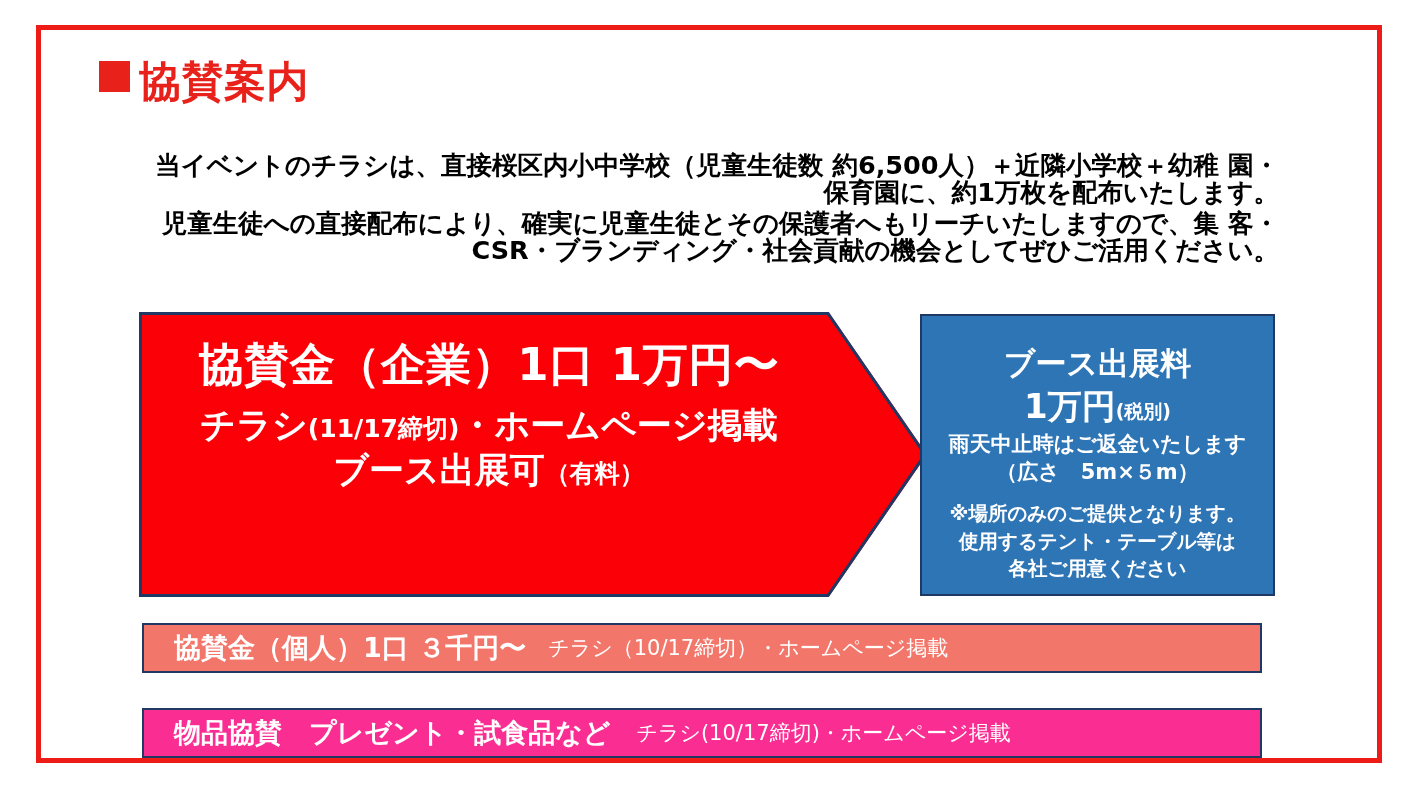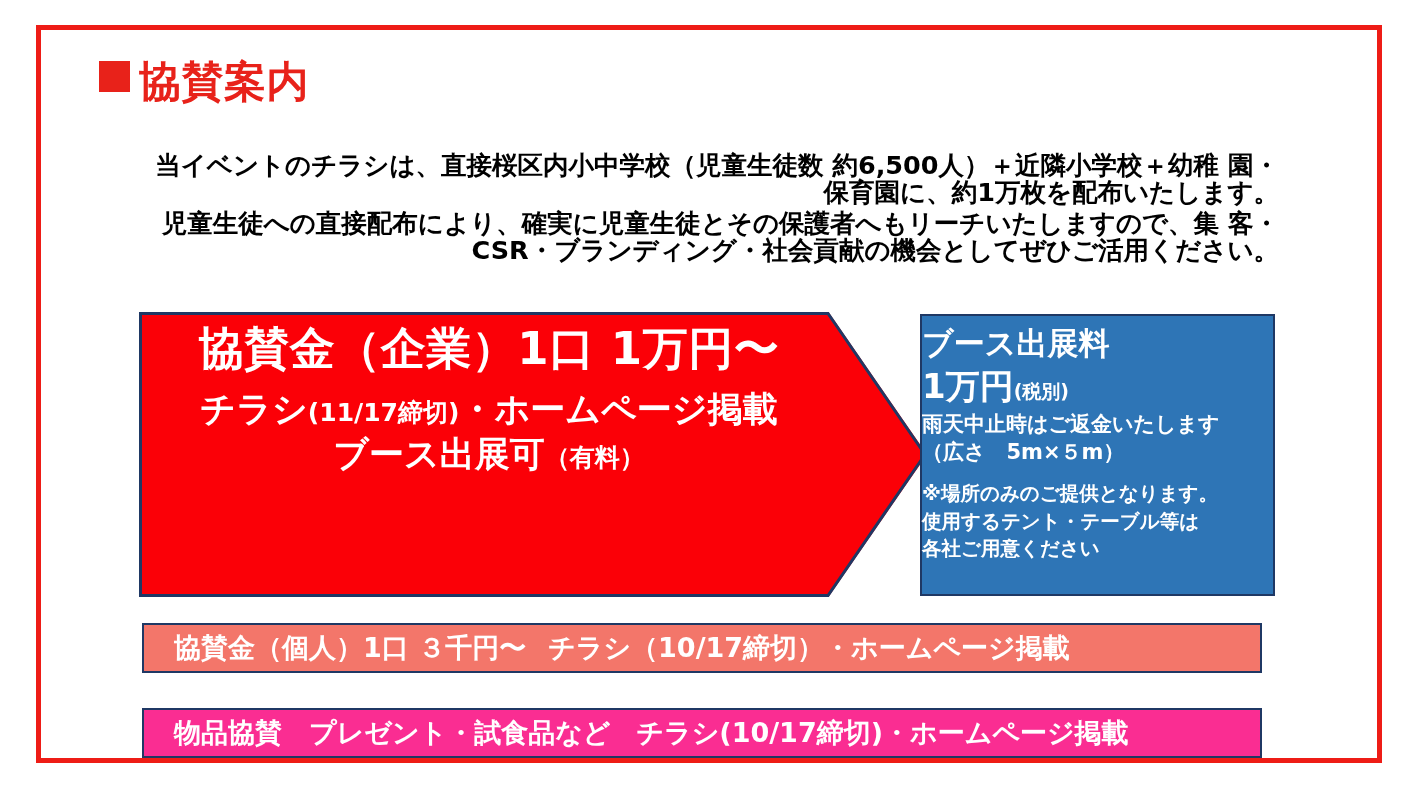--- a/index.html
+++ b/index.html
@@ -87,21 +87,21 @@
   }
   #sponsor-arrow-banner .arrow-outline {
     position: absolute;
     inset: 0;
     pointer-events: none;
   }
   #sponsor-arrow-banner .arrow-content {
     position: absolute;
     inset: 0;
     width: 700px;
-    padding-top: 10px;
+    padding-top: 26px;
     box-sizing: border-box;
     text-align: center;
     color: #ffffff;
   }
   .arrow-title {
     font-size: 45px;
     font-weight: bold;
     line-height: 1.22;
     letter-spacing: 0.5px;
     white-space: nowrap;
@@ -131,22 +131,22 @@
   #booth-box {
     position: absolute;
     left: 920px;
     top: 314px;
     width: 355px;
     height: 282px;
     background: #2e75b6;
     border: 2px solid #1f3864;
     box-sizing: border-box;
     color: #ffffff;
-    text-align: left;
-    padding-top: 8px;
+    text-align: center;
+    padding-top: 28px;
   }
   #booth-box .booth-title {
     font-size: 31px;
     font-weight: bold;
     line-height: 1.25;
   }
   #booth-box .booth-price {
     font-size: 34px;
     font-weight: bold;
     line-height: 1.25;
@@ -194,22 +194,22 @@
   }
   #tier-bar-goods {
     top: 708px;
     background: #fa2d92;
   }
   .tier-bar .tier-main {
     font-size: 27px;
     font-weight: bold;
   }
   .tier-bar .tier-sub {
-    font-size: 27px;
-    font-weight: bold;
+    font-size: 21px;
+    font-weight: normal;
     margin-left: 22px;
     text-align: right;
   }
   #tier-bar-goods .tier-sub {
     margin-left: 26px;
   }
 </style>
 </head>
 <body>
 

